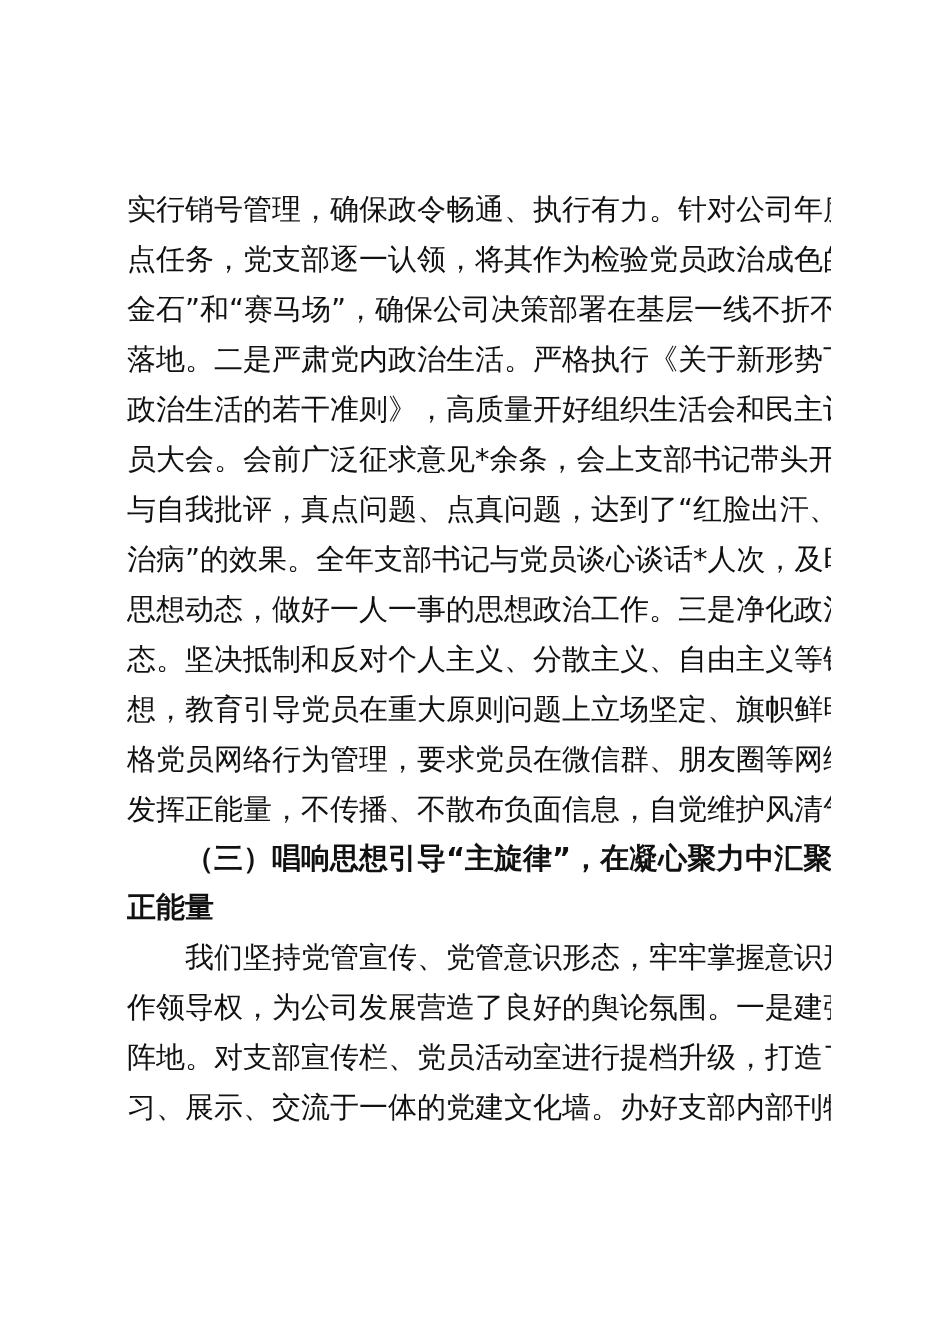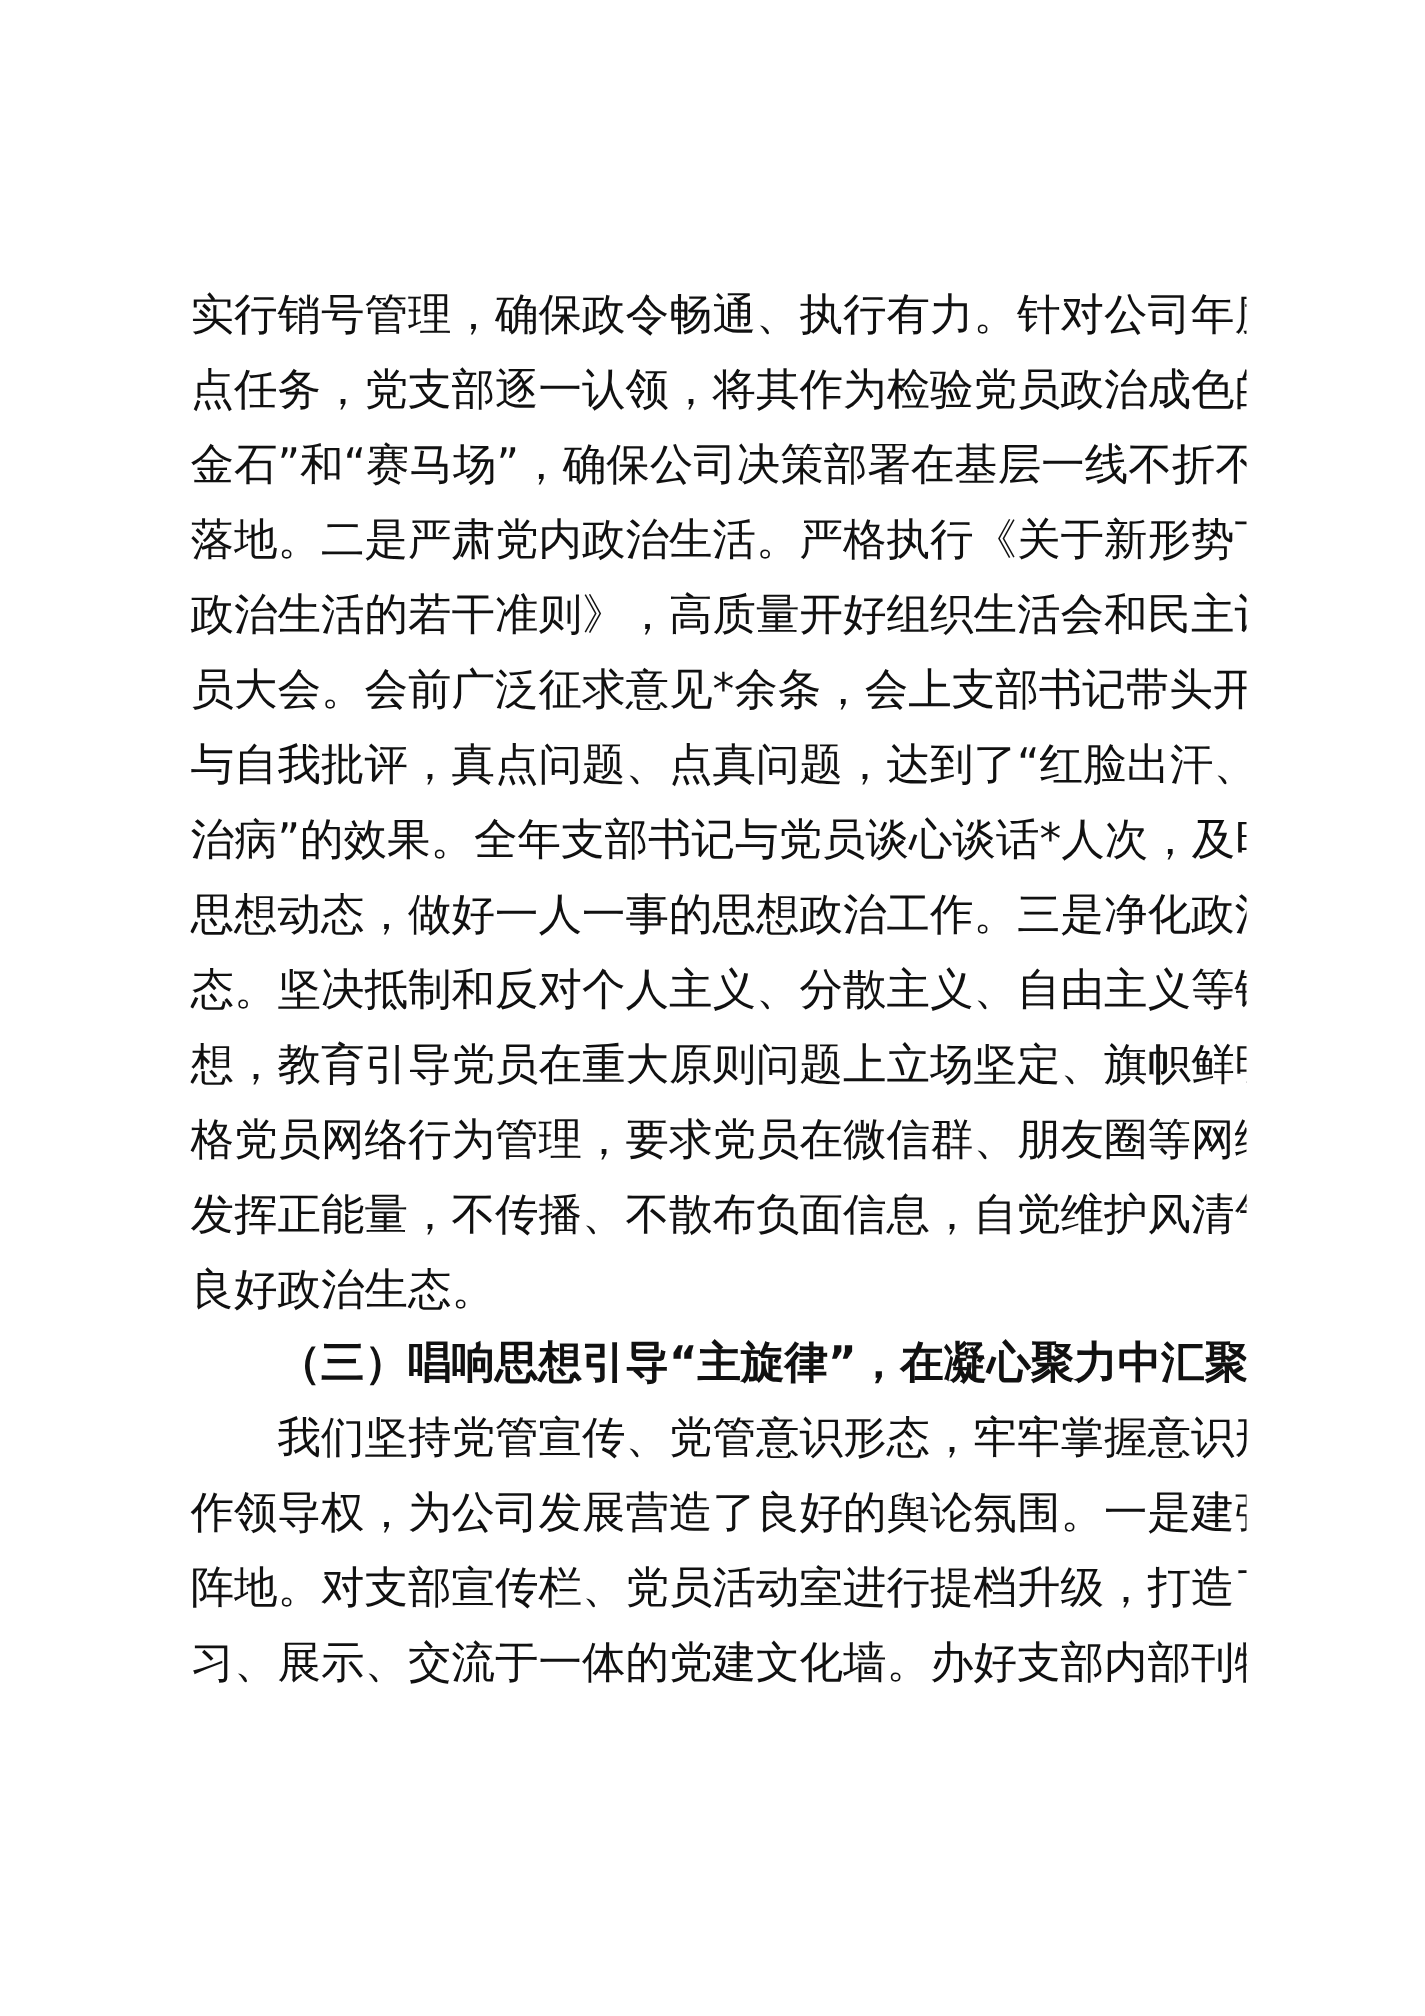--- a/index.html
+++ b/index.html
@@ -372,21 +372,20 @@
         <span>息</span>
         <span>，</span>
         <span>自</span>
         <span>觉</span>
         <span>维</span>
         <span>护</span>
         <span>风</span>
         <span>清</span>
         <span>气</span>
       </div>
-    <div class="line last">良好政治生态。</div>
   </div>
 
   <div>
     <div class="line bold indent h2" style="display: flex; justify-content: space-between;">
         <span>（</span>
         <span>三</span>
         <span>）</span>
         <span>唱</span>
         <span>响</span>
         <span>思</span>
@@ -401,20 +400,21 @@
         <span>，</span>
         <span>在</span>
         <span>凝</span>
         <span>心</span>
         <span>聚</span>
         <span>力</span>
         <span>中</span>
         <span>汇</span>
         <span>聚</span>
       </div>
+    <div class="line bold last h2">正能量</div>
   </div>
 
   <div>
     <div class="line indent" style="display: flex; justify-content: space-between;">
         <span>我</span>
         <span>们</span>
         <span>坚</span>
         <span>持</span>
         <span>党</span>
         <span>管</span>

